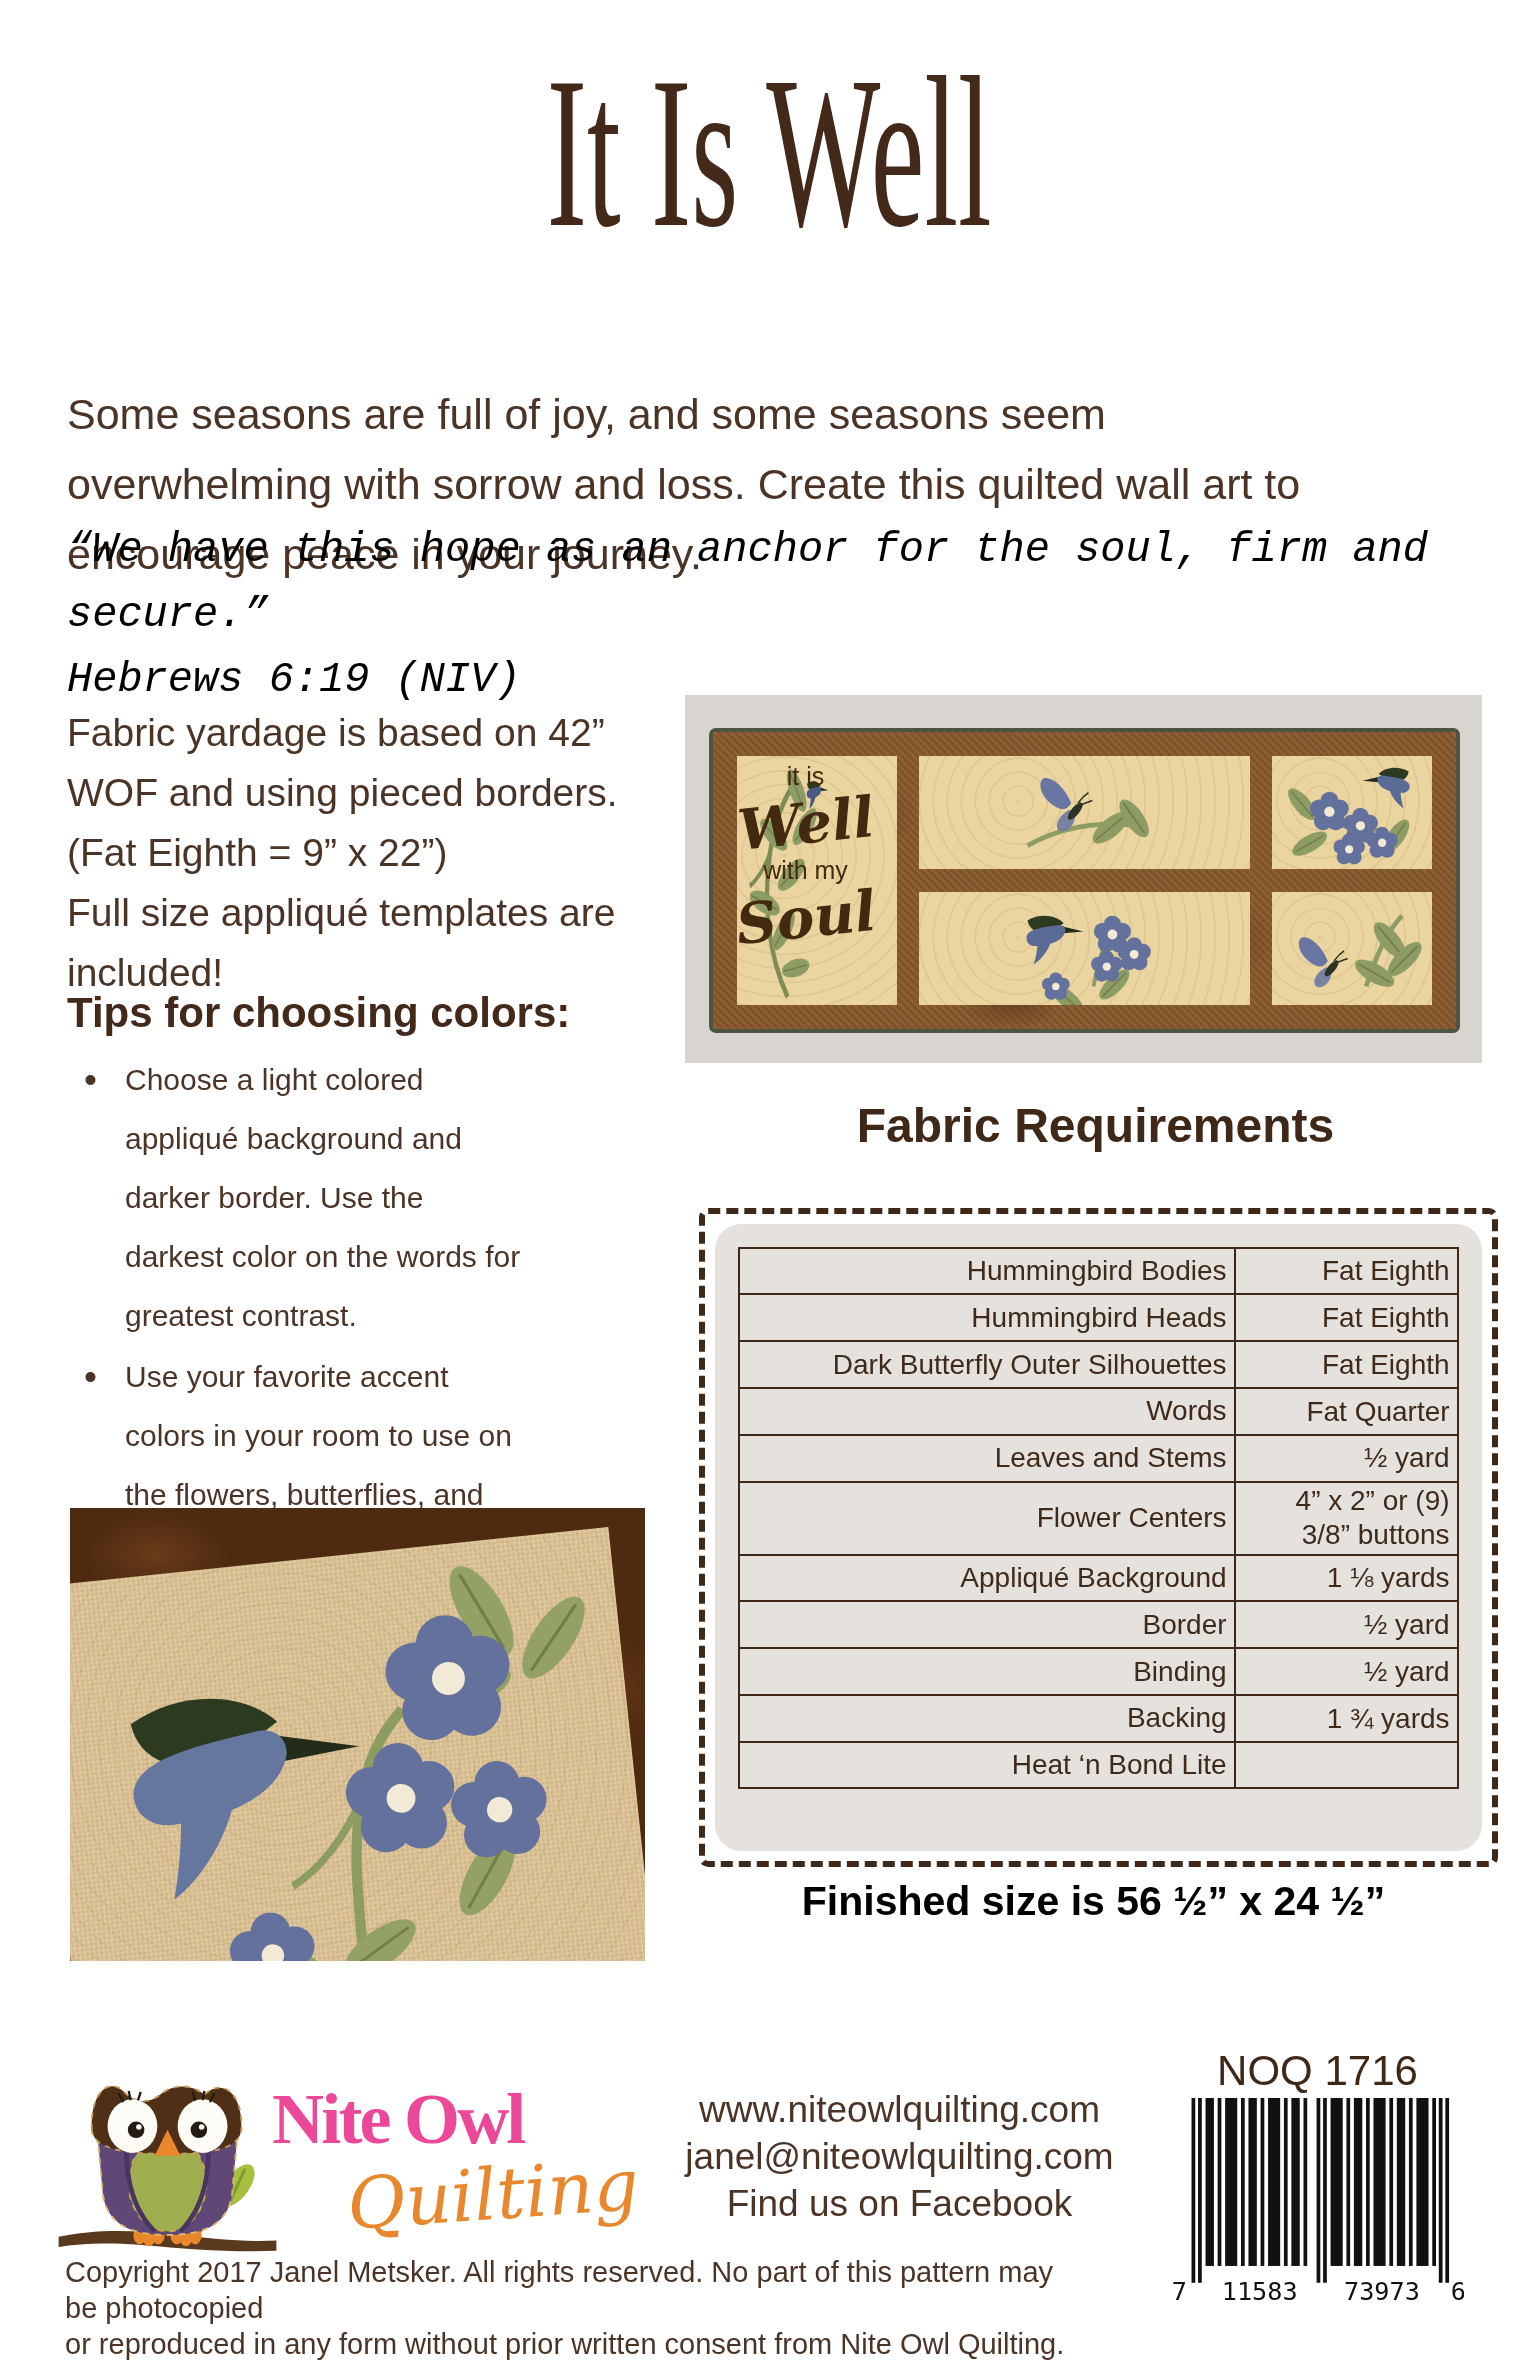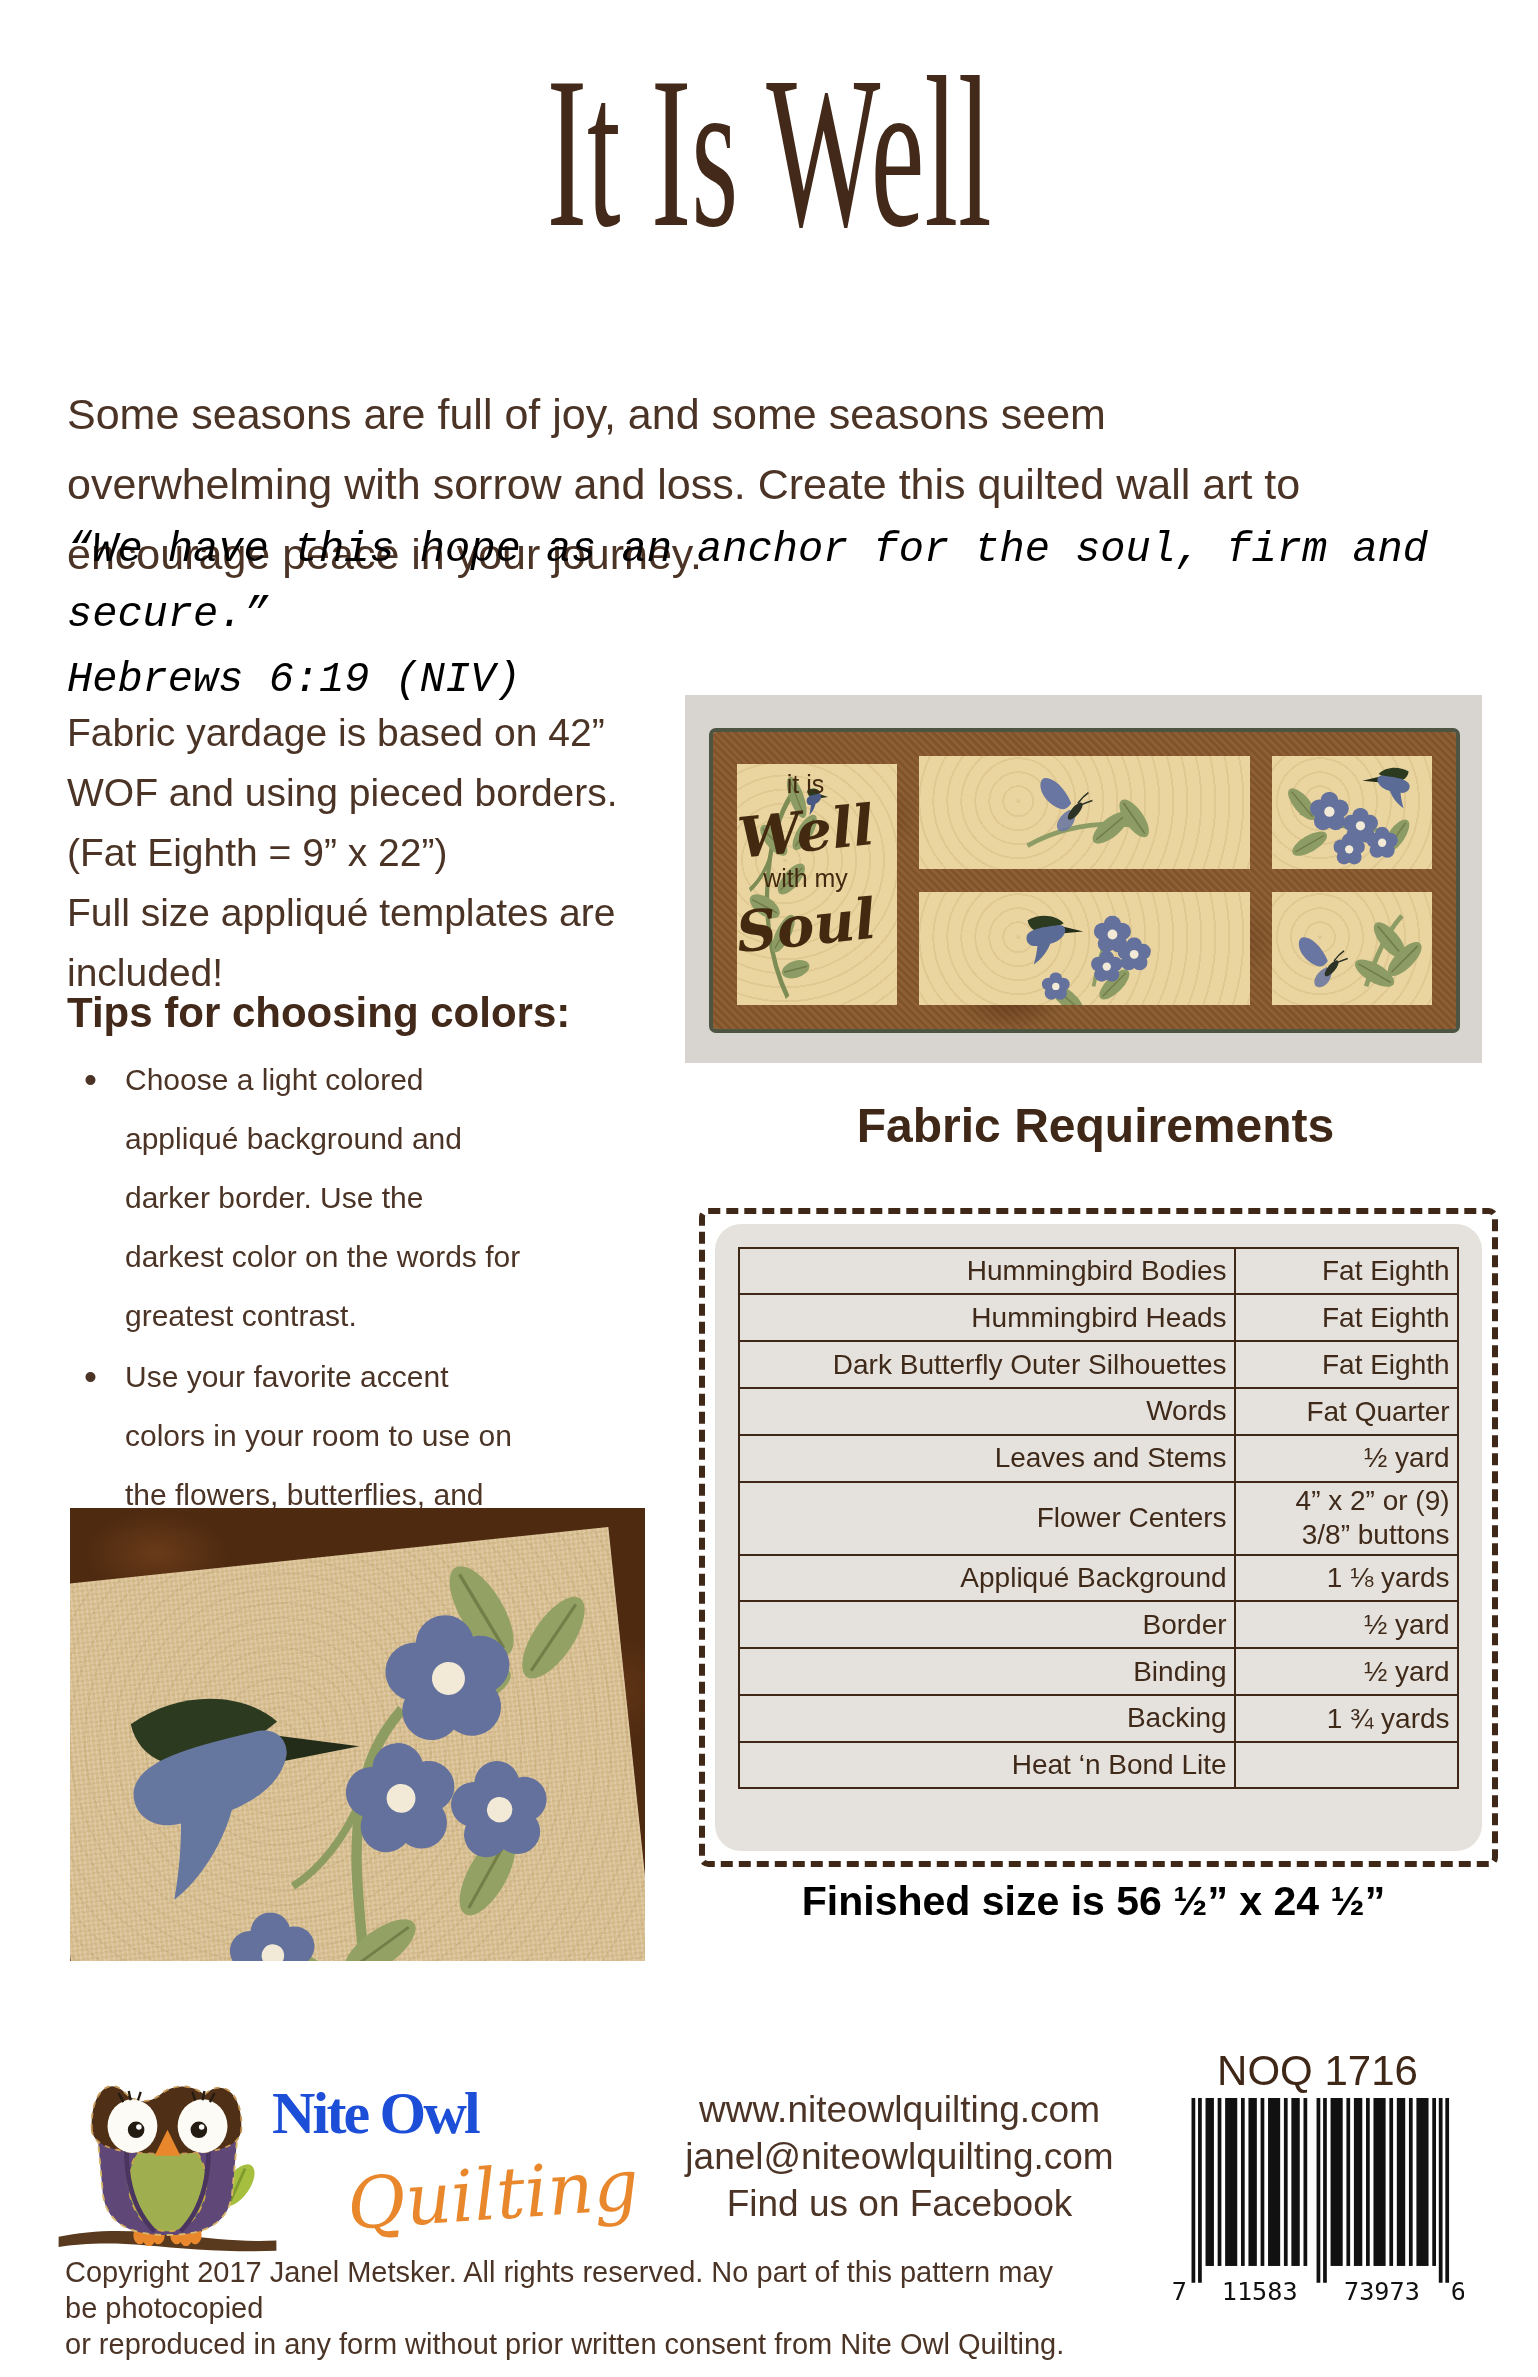--- a/index.html
+++ b/index.html
@@ -33,21 +33,21 @@
            radial-gradient(ellipse 140px 75px at 64% 70%, rgba(60,30,10,.45), transparent 65%),
            radial-gradient(ellipse 103px 56px at 85% 25%, rgba(112,62,24,.55), transparent 65%),
            radial-gradient(ellipse 84px 47px at 40% 90%, rgba(70,36,12,.5), transparent 65%),
            repeating-linear-gradient(45deg, rgba(0,0,0,.07) 0 2.8px, rgba(255,255,255,.03) 2.8px 5.6px);}
   .quilt-grid{position:absolute;inset:24px;display:grid;grid-template-columns:160px 1fr 160px;
               grid-template-rows:1fr 1fr;gap:22.4px;}
   .block{background-color:#ead5a0;
          background-image:repeating-radial-gradient(circle at 30% 40%, rgba(170,135,70,.16) 0 1.9px, transparent 1.9px 14px);
          position:relative;overflow:hidden;}
   .block svg{position:absolute;inset:0;width:100%;height:100%;}
-  .block.center{grid-row:1/3;margin-top:8px;}
+  .block.center{grid-row:1/3;}
   .quilt-words{position:absolute;right:7.5px;top:3.7px;width:168px;text-align:center;color:#43290f;}
   .qw-small{font-size:25px;line-height:32px;font-family:"Liberation Sans",sans-serif;}
   .qw-script{font-family:"DejaVu Serif",serif;font-style:italic;font-weight:bold;font-size:56px;line-height:62px;transform:rotate(-6deg);}
 
   
   .fr-heading{position:absolute;left:703px;top:1098px;width:785px;text-align:center;
               font-size:48px;font-weight:bold;color:#3f2817;}
   .dashed-box{position:absolute;left:699px;top:1208px;width:787px;height:647px;
               border:6.5px dashed #3f2817;border-radius:9.3px;}
   .gray-box{position:absolute;inset:10.3px;background:#e5e1dc;border-radius:26px;}
@@ -70,21 +70,21 @@
        background-color:#d9c093;
        background-image:
          repeating-linear-gradient(90deg, rgba(255,255,255,.14) 0 1.9px, transparent 1.9px 4.7px),
          repeating-linear-gradient(0deg, rgba(160,120,60,.13) 0 1.9px, transparent 1.9px 4.7px),
          repeating-radial-gradient(circle at 40% 40%, rgba(150,110,50,.10) 0 1.9px, transparent 1.9px 15px);}
   .tan svg{position:absolute;inset:0;width:100%;height:100%;}
 
   
   .owl-logo{position:absolute;left:54px;top:2056px;width:227px;height:203px;}
   .brand1{position:absolute;left:272px;top:2083px;font-family:"Liberation Serif",serif;font-weight:bold;
-          font-size:60px;line-height:1;color:#1d4ed8;letter-spacing:-2.8px;}
+          font-size:72px;line-height:1;color:#ec4899;letter-spacing:-2.8px;}
   .brand2{position:absolute;left:347px;top:2159px;font-family:"DejaVu Serif",serif;font-style:italic;
           font-size:71px;line-height:1;color:#e8872c;transform:rotate(-4deg);}
   .contact{position:absolute;left:683px;top:2086px;width:433px;text-align:center;
            font-size:37px;line-height:47px;color:#4b3426;}
   .noq{position:absolute;left:1171px;top:2047px;width:293px;text-align:center;font-size:42px;color:#3f2817;}
   .barcode{position:absolute;left:1171px;top:2096px;width:293px;height:213px;background:#fff;}
   .copyright{position:absolute;left:65px;top:2254px;width:1025px;font-size:29px;line-height:36px;color:#4b3426;}
 </style>
 </head>
 <body>

